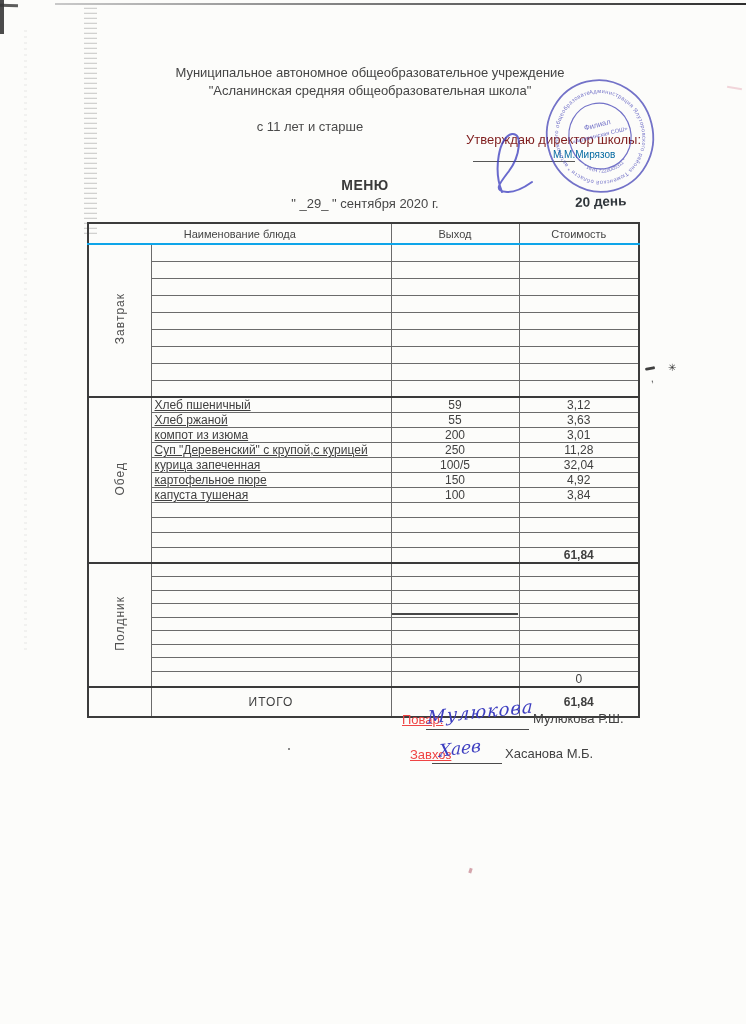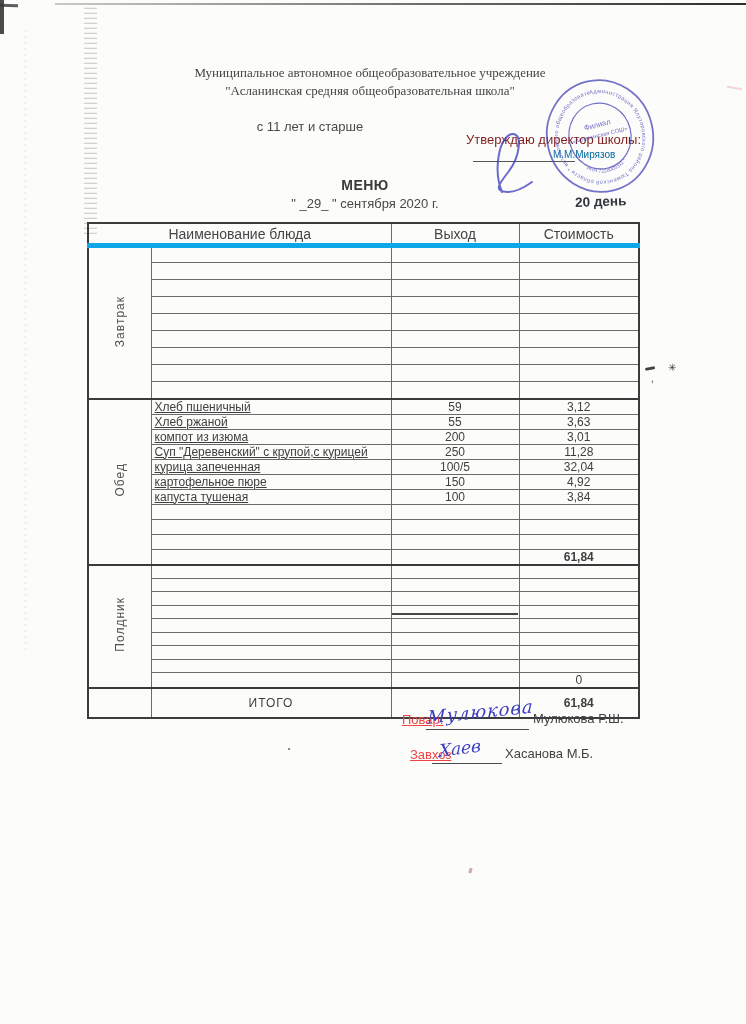--- a/index.html
+++ b/index.html
@@ -3,21 +3,21 @@
 <meta charset="utf-8">
 <style>
   html,body{margin:0;padding:0;background:#e9e9e7;}
   .page{
     position:relative;width:746px;height:1024px;margin:0 auto;
     background:#fcfcfa;overflow:hidden;
     font-family:"Liberation Sans",sans-serif;color:#3f3f3f;
   }
   .abs{position:absolute;}
   
-  .org-block{left:90px;top:64px;width:560px;text-align:center;font-size:13px;line-height:18px;color:#454545;font-family:Liberation Serif, serif;}
+  .org-block{left:90px;top:64px;width:560px;text-align:center;font-size:13px;line-height:18px;color:#454545;}
   .age-line{left:90px;top:119px;width:440px;text-align:center;font-size:13px;color:#4a4a4a;}
   .approve-line{left:466px;top:132px;font-size:13px;color:#7f1d1d;}
   .sig-line{left:473px;top:161px;width:102px;height:0;border-bottom:1.6px solid #565656;}
   .director-name{left:553px;top:149px;font-size:10px;color:#0369a1;}
   .menu-block{left:90px;top:177px;width:550px;text-align:center;}
   .menu-title{font-size:14px;font-weight:bold;color:#3a3a3a;letter-spacing:.5px;}
   .date-line{font-size:13px;color:#474747;margin-top:3px;}
   .day-note{left:575px;top:194px;font-size:13.5px;font-weight:bold;color:#30363b;transform:rotate(-2deg);z-index:6;}
   
   .stamp{left:544px;top:77px;width:112px;height:118px;opacity:.78;z-index:5;transform:rotate(-14deg);}
@@ -26,21 +26,21 @@
   table.menu{
     position:absolute;left:87px;top:222px;width:551px;
     border-collapse:collapse;table-layout:fixed;
     font-size:12px;color:#3f3f3f;
     border:2px solid #3c3c3c;
   }
   table.menu th,table.menu td{
     border:1px solid #6b6b6b;padding:0 3px;overflow:hidden;white-space:nowrap;
     font-weight:normal;
   }
-  table.menu thead th{height:19px;font-size:14px;color:#454545;border-bottom:5px solid #0ea5e9;text-align:center;}
+  table.menu thead th{height:19px;font-size:11px;color:#454545;border-bottom:2px solid #0ea5e9;text-align:center;}
   tr.sec-breakfast{height:17px;}
   tr.sec-lunch{height:15px;}
   tr.sec-snack{height:13.5px;}
   tr.total-row{height:30px;}
   tr.sec-start td{border-top:2px solid #3a3a3a;}
   tr.total-row td{border-top:2px solid #3a3a3a;}
   td.cat{width:63px;text-align:center;vertical-align:middle;border-right:1px solid #6b6b6b;}
   td.dish{text-align:left;padding-left:5px;text-decoration:underline;}
   td.num{text-align:center;}
   tr.subtotal-row td.num{font-weight:bold;}

